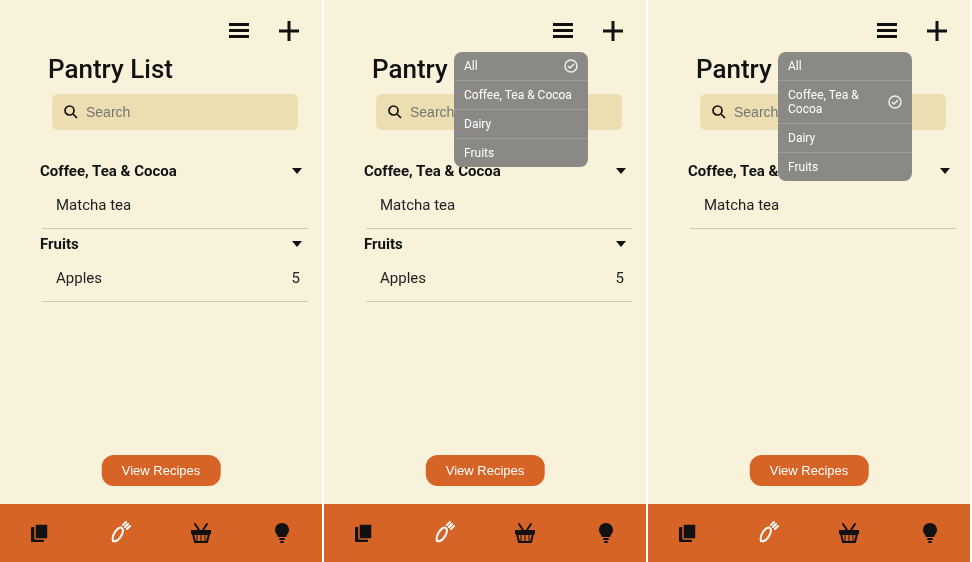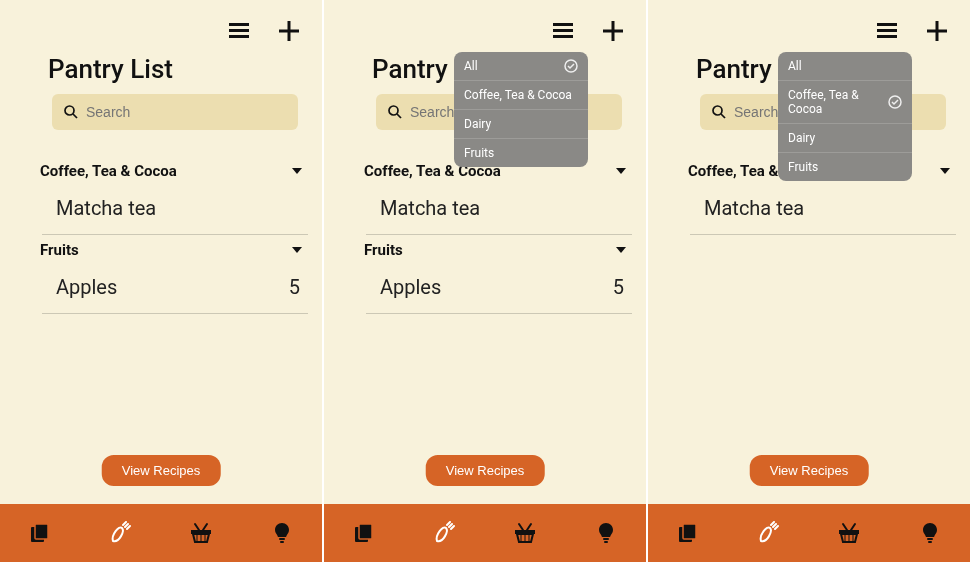--- a/index.html
+++ b/index.html
@@ -67,21 +67,21 @@
       padding: 6px 20px 8px 12px;
       font-weight: 700;
       font-size: 15px;
       color: #111;
     }
     .item-row {
       display: flex;
       justify-content: space-between;
       align-items: center;
       padding: 8px 22px 8px 28px;
-      font-size: 20px;
+      font-size: 15px;
       color: #222;
     }
     .divider {
       height: 1px;
       background: #ccc8b5;
       margin: 6px 14px 0 14px;
     }
     .view-recipes-btn {
       position: absolute;
       bottom: 76px;

